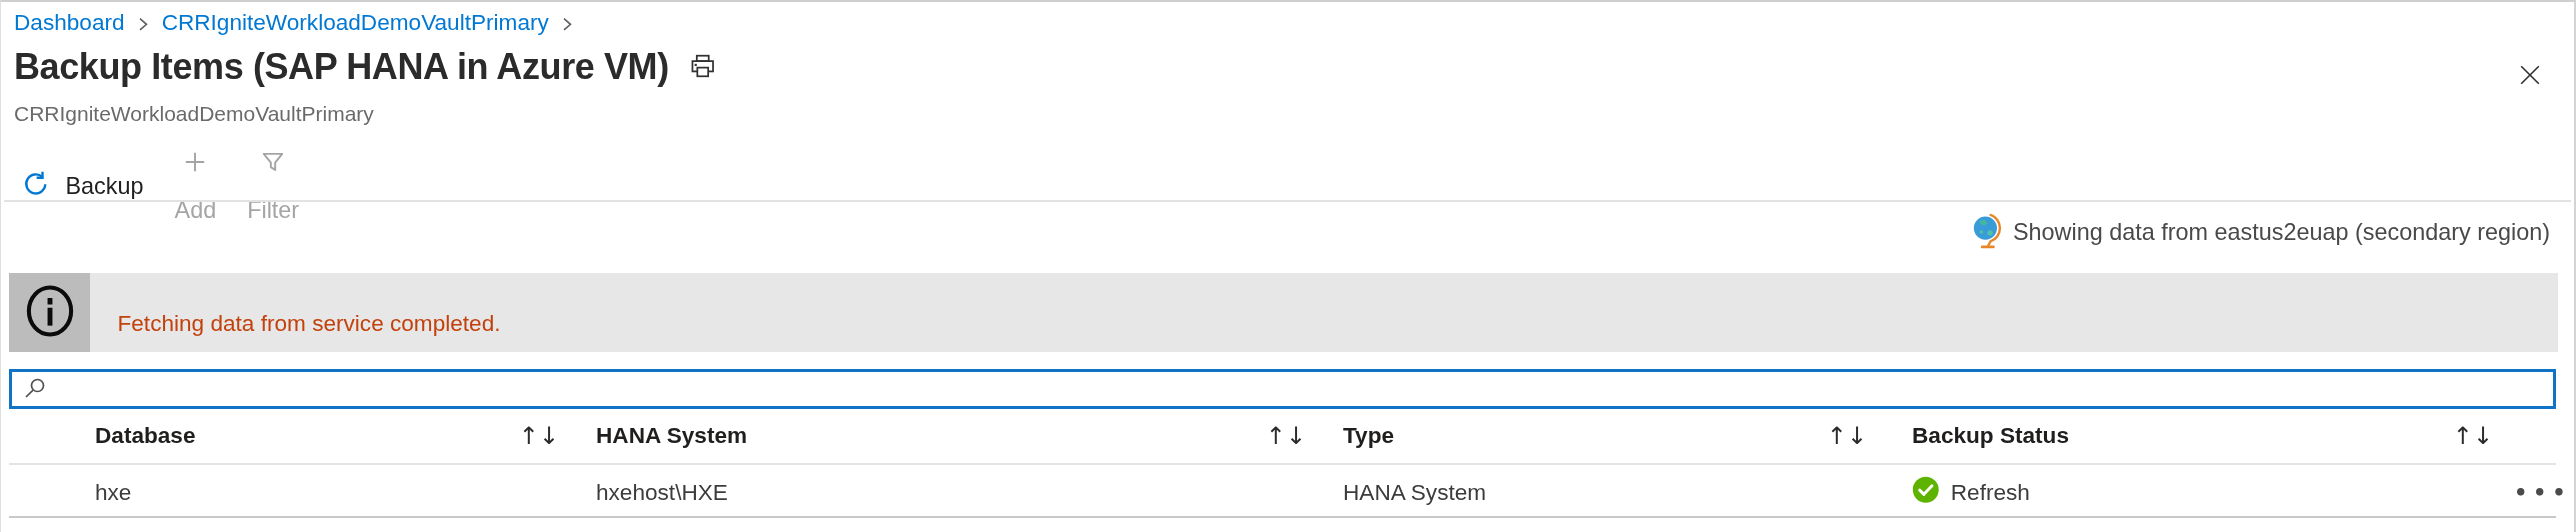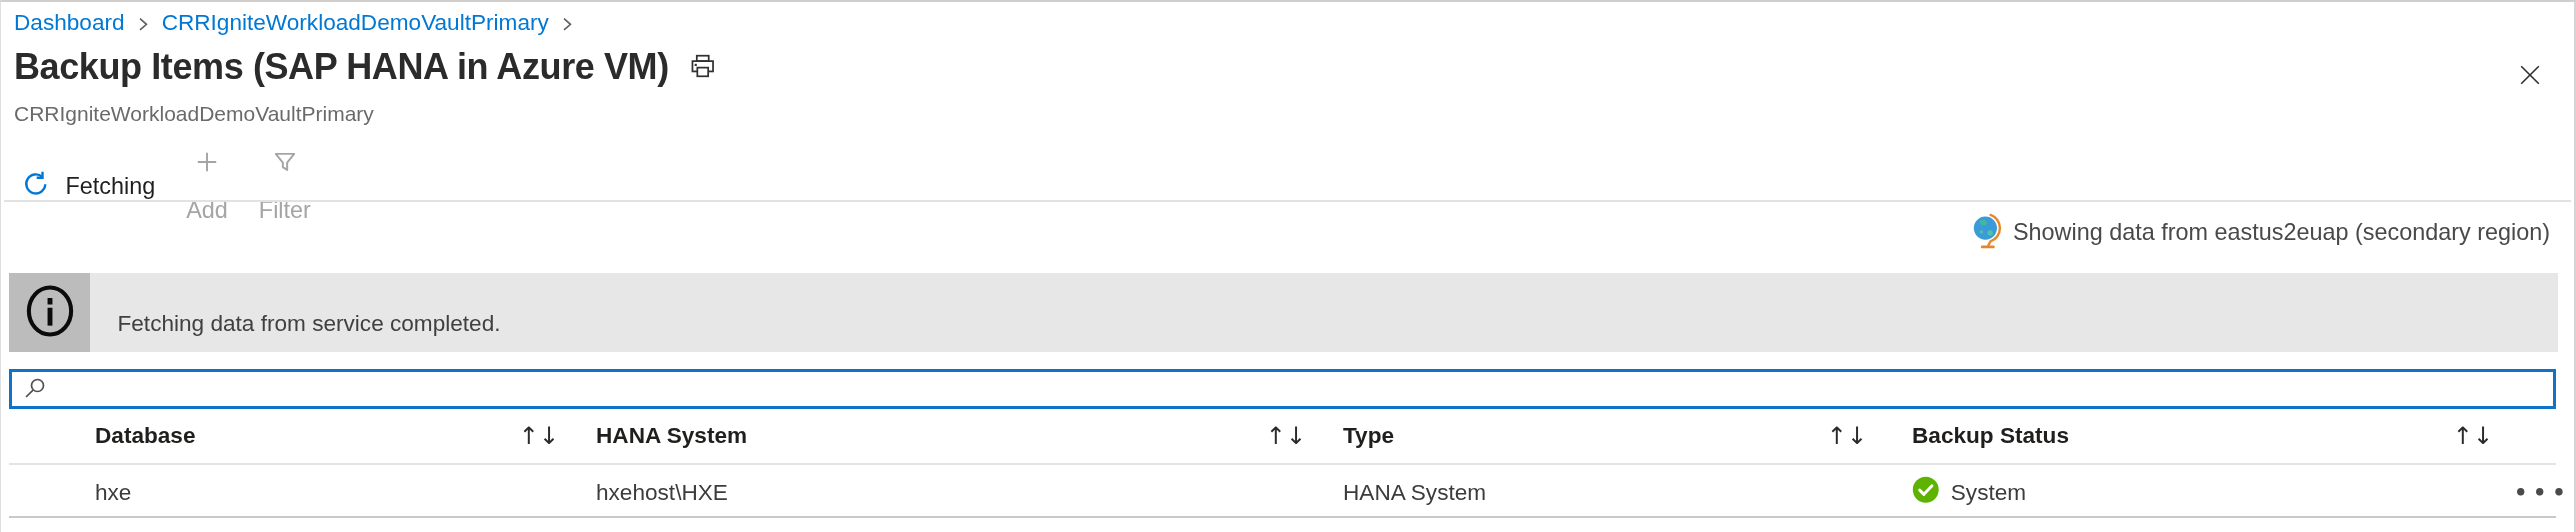--- a/index.html
+++ b/index.html
@@ -34,21 +34,21 @@
   .tb-item.disabled .lbl { color:#a5a5a5; }
   .toolbar-divider { position:absolute; top:198px; left:3.2px; right:3.2px; height:1.6px; background:#e2e2e2; }
 
   
   .region-notice { position:absolute; top:210px; right:24px; display:flex; align-items:center; gap:9.7px; }
   .region-notice .txt { font-size:23.4px; color:#494949; }
 
   
   .banner { position:absolute; top:271px; left:8px; right:16px; height:79px; background:#e7e7e7; display:flex; align-items:stretch; }
   .banner-iconbox { width:81px; background:#bcbcbc; display:flex; align-items:center; justify-content:center; flex:0 0 81px; }
-  .banner-msg { display:flex; align-items:center; padding-left:27.5px; font-size:22.6px; color:#404040;margin-top:23px; }
+  .banner-msg { display:flex; align-items:center; padding-left:27.5px; font-size:22.6px; color:#c2410c;margin-top:23px; }
 
   
   .filterbox { position:absolute; top:367px; left:8px; right:18px; height:40px; border:3.2px solid #1173c5; background:#fff; display:flex; align-items:center; padding:0 11.3px; }
   .filterbox input { border:none; outline:none; flex:1; font-family:"Liberation Sans", sans-serif; font-size:22.6px; color:#333; margin-left:11.3px; background:transparent; }
   .filterbox input::placeholder { color:#4a4a4a; opacity:1; }
 
   
   .tablewrap { position:absolute; top:407px; left:94px; right:28px; }
   .tgrid { display:grid; grid-template-columns:485px 747px 561px 626px 1fr; align-items:center; }
   .thead { height:54px; }
@@ -106,21 +106,21 @@
   <div class="subtitle">CRRIgniteWorkloadDemoVaultPrimary</div>
 
   <div class="toolbar">
     <div class="tb-item">
       <span>
         <svg width="27.5" height="27.5" viewBox="0 0 24 24">
           <path d="M17.8 6.2 A 8.3 8.3 0 1 0 20.3 12.5" fill="none" stroke="#0078d4" stroke-width="2.1"></path>
           <polyline points="17.9,1.6 17.9,6.7 12.8,6.7" fill="none" stroke="#0078d4" stroke-width="2.1"></polyline>
         </svg>
       </span>
-      <span class="lbl">Fetching</span>
+      <span class="lbl">Backup</span>
     </div>
     <div class="tb-item disabled">
       <span>
         <svg width="26" height="26" viewBox="0 0 24 24">
             <path d="M12 3.5 v17 M3.5 12 h17" stroke="#a5a5a5" stroke-width="1.8" fill="none"></path>
           </svg>
       </span>
       <span class="lbl">Add</span>
     </div>
     <div class="tb-item disabled">
@@ -195,21 +195,21 @@
       <div class="td">hxe</div>
       <div class="td pad">hxehost\HXE</div>
       <div class="td pad">HANA System</div>
       <div class="td pad2 status-cell">
         <span>
           <svg width="27.5" height="27.5" viewBox="0 0 34 34">
             <circle cx="17" cy="17" r="16" fill="#5db300"></circle>
             <path d="M9.5 17.5 l5.2 5.2 l10 -10.5" stroke="#ffffff" stroke-width="3.6" fill="none" stroke-linecap="round" stroke-linejoin="round"></path>
           </svg>
         </span>
-        <span>System</span>
+        <span>Refresh</span>
       </div>
       <div class="td more-btn" style="justify-content:flex-end;">•••</div>
     </div>
   </div>
 
   <div class="hdr-divider"></div>
   <div class="row-divider"></div>
 
 </div>
 

